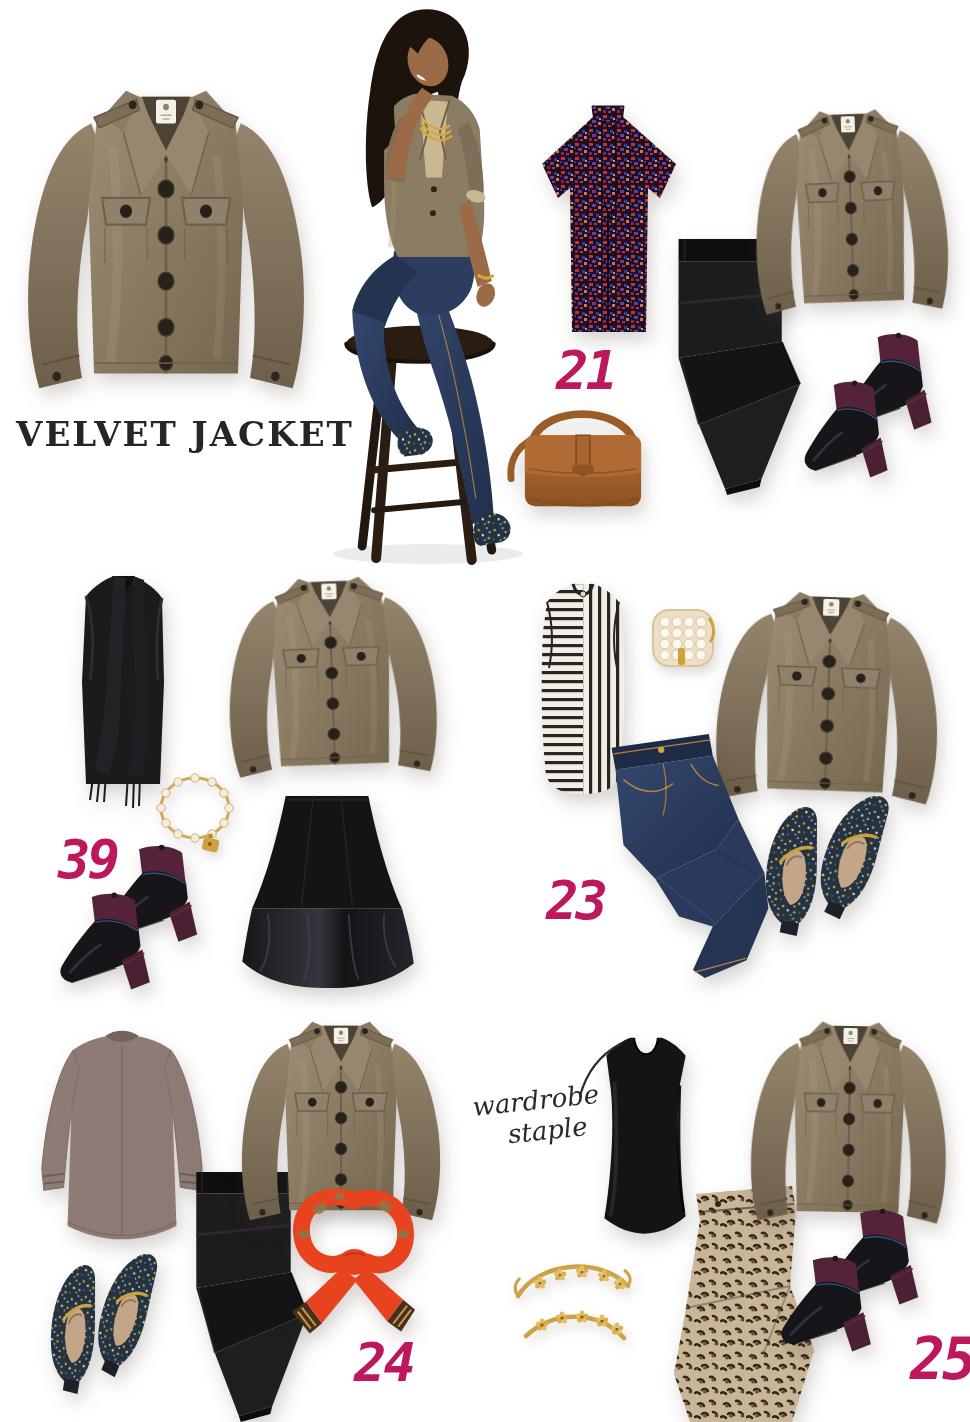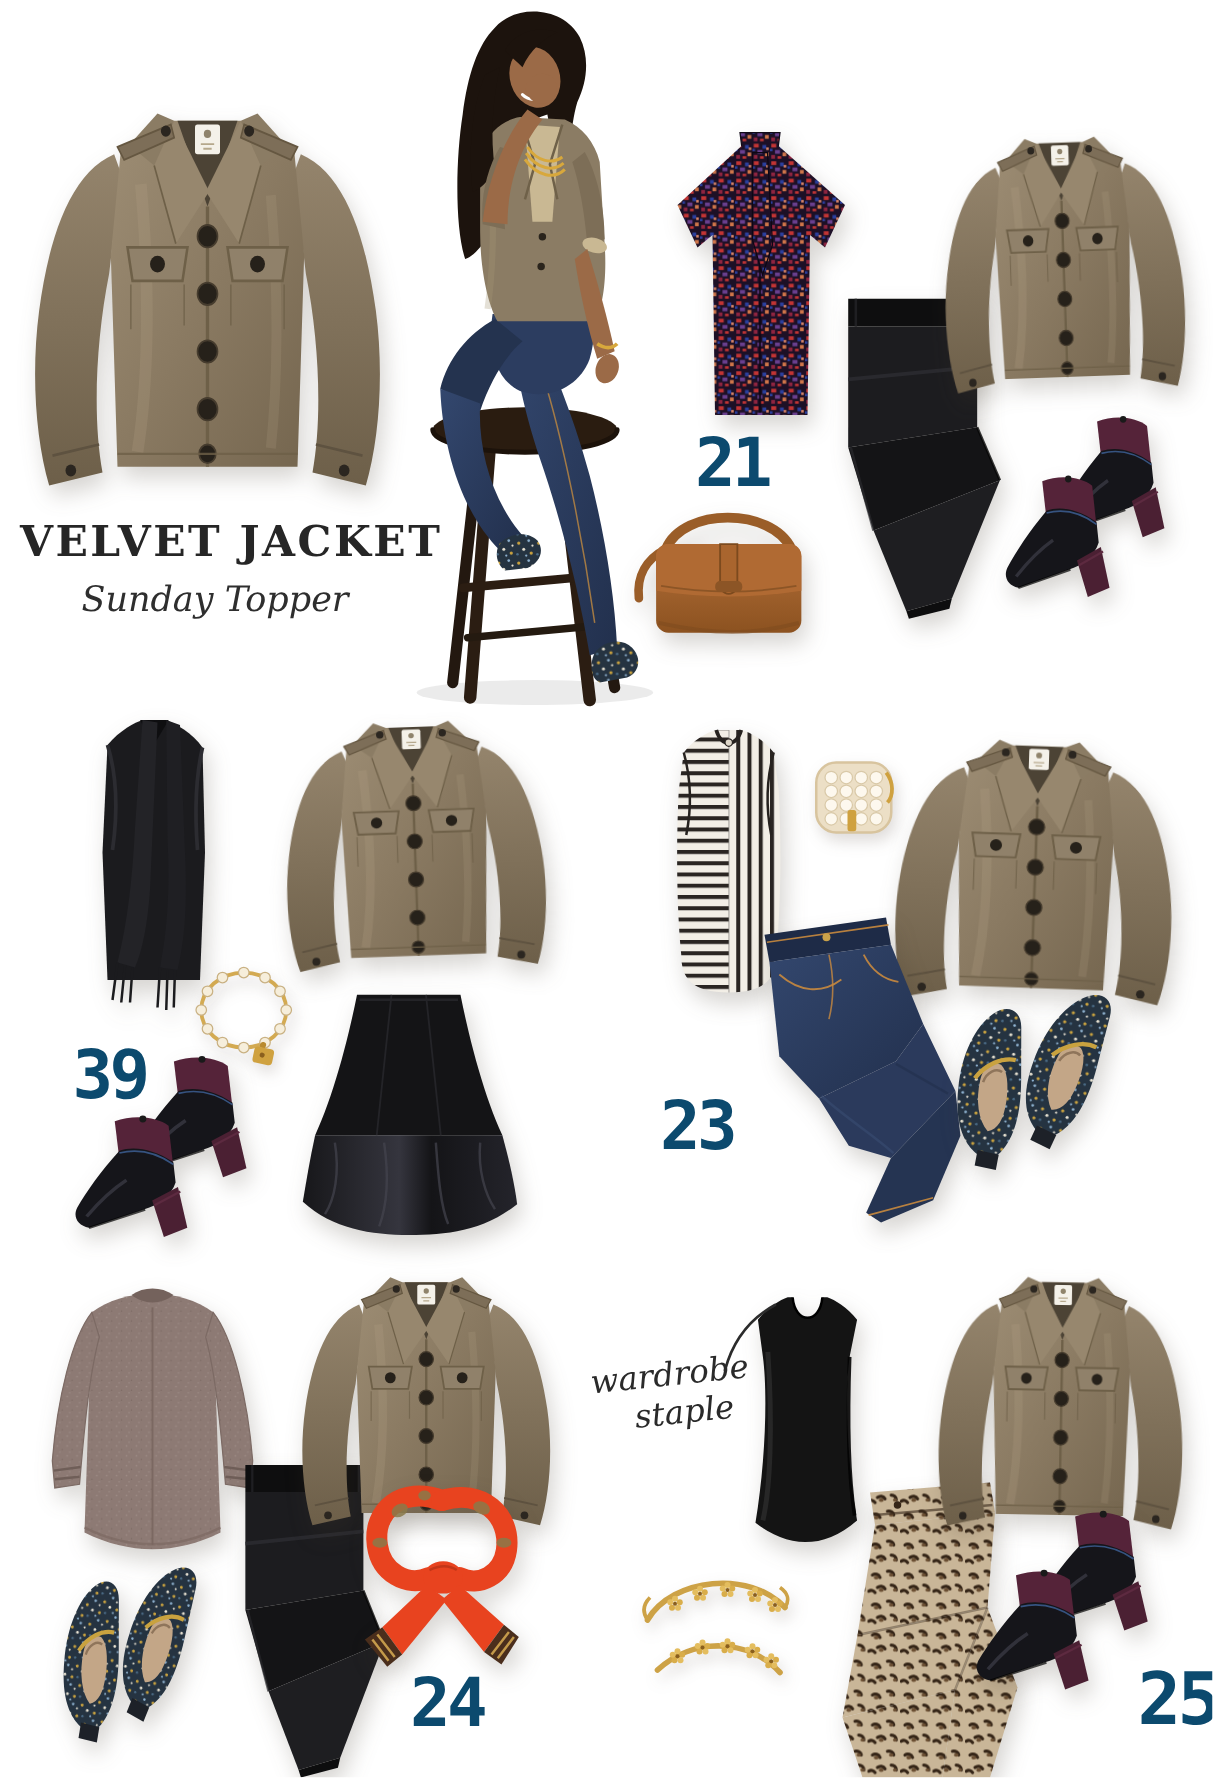--- a/index.html
+++ b/index.html
@@ -6,21 +6,21 @@
   .canvas{position:relative;width:970px;height:1422px;background:#ffffff;overflow:hidden;
           font-family:"DejaVu Serif", serif;}
   .item{position:absolute;}
   .item svg{width:100%;height:100%;display:block;overflow:visible;}
   .shadowed{filter:drop-shadow(4px 9px 9px rgba(70,58,45,.22));}
   .soft{filter:drop-shadow(3px 6px 6px rgba(70,58,45,.18));}
   .title-block{position:absolute;left:16px;top:414px;width:312px;text-align:center;}
   .title{font-family:"DejaVu Serif", serif;font-weight:bold;font-size:34px;letter-spacing:2px;color:#262626;white-space:nowrap;}
   .subtitle{font-family:"DejaVu Serif", serif;font-style:italic;font-size:28px;color:#2e2e2e;margin-top:9px;}
   .num{position:absolute;font-family:"DejaVu Sans Mono", monospace;font-weight:bold;
-       font-size:54px;letter-spacing:-3px;color:#0c4a6e;line-height:1;}
+       font-size:54px;letter-spacing:-3px;color:#be185d;line-height:1;font-style:italic;}
   .callout{position:absolute;left:474px;top:1086px;width:112px;text-align:right;
            font-family:"DejaVu Serif", serif;font-style:italic;font-size:26px;line-height:1.2;
            color:#2a2a2a;transform:rotate(-6deg);}
   .callout .l2{display:block;}
 </style>
 </head>
 <body>
 
 <div class="canvas">
 
@@ -195,21 +195,20 @@
   </svg>
 
   <div class="item shadowed" style="left:6px;top:58px;width:320px;height:372px">
     <svg viewBox="0 0 240 250" preserveAspectRatio="none">
         <use href="#g-jacket"></use>
       </svg>
   </div>
 
   <div class="title-block">
     <div class="title">VELVET JACKET</div>
-    <div class="subtitle">Sunday Topper</div>
   </div>
 
   <div class="item" style="left:300px;top:0;width:220px;height:568px">
     <svg viewBox="0 0 220 570">
       <ellipse cx="128" cy="556" rx="95" ry="10" fill="#000" opacity=".08"></ellipse>
 
       <g stroke-linecap="round">
         <path d="M84 352 L62 548" stroke="#231810" stroke-width="9"></path>
         <path d="M158 352 L192 552" stroke="#231810" stroke-width="9"></path>
         <path d="M92 356 L76 560" stroke="#2b1d12" stroke-width="10"></path>
@@ -424,21 +423,21 @@
       <path d="M168 146 L116 200 L96 244 L108 252 L150 234 L172 182 Z" fill="#253452"></path>
       <path d="M98 246 L150 232" stroke="#c98a3e" stroke-width="1.4" opacity=".9"></path>
       <path d="M60 150 C80 168 100 180 118 196" stroke="#3c5076" stroke-width="2" opacity=".5"></path>
     </svg>
   </div>
   <div class="item shadowed" style="left:758px;top:790px;width:134px;height:148px">
     <svg viewBox="0 0 132 150" preserveAspectRatio="none">
         <use href="#g-loafers"></use>
       </svg>
   </div>
-  <div class="num" style="left:528px;top:874px">23</div>
+  <div class="num" style="left:546px;top:874px">23</div>
 
   <div class="item shadowed" style="left:28px;top:1012px;width:188px;height:236px">
     <svg viewBox="0 0 190 238">
       <path d="M46 38 C72 18 118 18 144 38 L150 216 C114 234 76 234 40 216 Z" fill="url(#p-heather)"></path>
       <path d="M46 38 C30 58 18 108 14 158 L16 180 L36 177 C40 130 44 88 52 58 Z" fill="url(#p-heather)" stroke="#7c6a64" stroke-width="1"></path>
       <path d="M144 38 C160 58 172 108 176 158 L174 180 L154 177 C150 130 146 88 138 58 Z" fill="url(#p-heather)" stroke="#7c6a64" stroke-width="1"></path>
       <path d="M15 166 L37 163 M16 173 L36 171" stroke="#6f5e58" stroke-width="2"></path>
       <path d="M175 166 L153 163 M174 173 L154 171" stroke="#6f5e58" stroke-width="2"></path>
       <path d="M78 24 C88 32 102 32 112 24 C102 17 88 17 78 24 Z" fill="#74625c"></path>
       <path d="M95 34 L95 226" stroke="#79665f" stroke-width="1.5" opacity=".85"></path>
@@ -474,21 +473,21 @@
       <path d="M86 86 L122 118 L106 140 L72 98 Z" fill="#e8431f"></path>
       <path d="M122 118 L106 140 L120 150 L134 128 Z" fill="#4a2e1c"></path>
       <path d="M126 124 L112 142 M130 128 L117 145" stroke="#c49a4a" stroke-width="2"></path>
     </svg>
   </div>
   <div class="item shadowed" style="left:44px;top:1248px;width:116px;height:148px">
     <svg viewBox="0 0 132 150" preserveAspectRatio="none">
         <use href="#g-loafers"></use>
       </svg>
   </div>
-  <div class="num" style="left:328px;top:1336px">24</div>
+  <div class="num" style="left:354px;top:1336px">24</div>
 
   <div class="item shadowed" style="left:584px;top:1022px;width:124px;height:230px">
     <svg viewBox="0 0 124 232">
       <path d="M22 34 C30 24 40 18 46 16 L50 16 C52 38 72 38 74 16 L78 16 C84 18 94 24 102 34 L96 64 C92 92 94 150 102 196 C74 220 46 218 20 198 C28 150 30 94 26 64 Z" fill="#141414"></path>
       <path d="M50 16 C52 38 72 38 74 16" fill="none" stroke="#000" stroke-width="2"></path>
       <path d="M30 60 C34 120 32 170 26 196" stroke="#2c2c2c" stroke-width="4" fill="none" opacity=".8"></path>
       <path d="M96 64 C94 120 96 166 100 192" stroke="#030303" stroke-width="3" fill="none" opacity=".9"></path>
     </svg>
   </div>
   <div class="callout">

